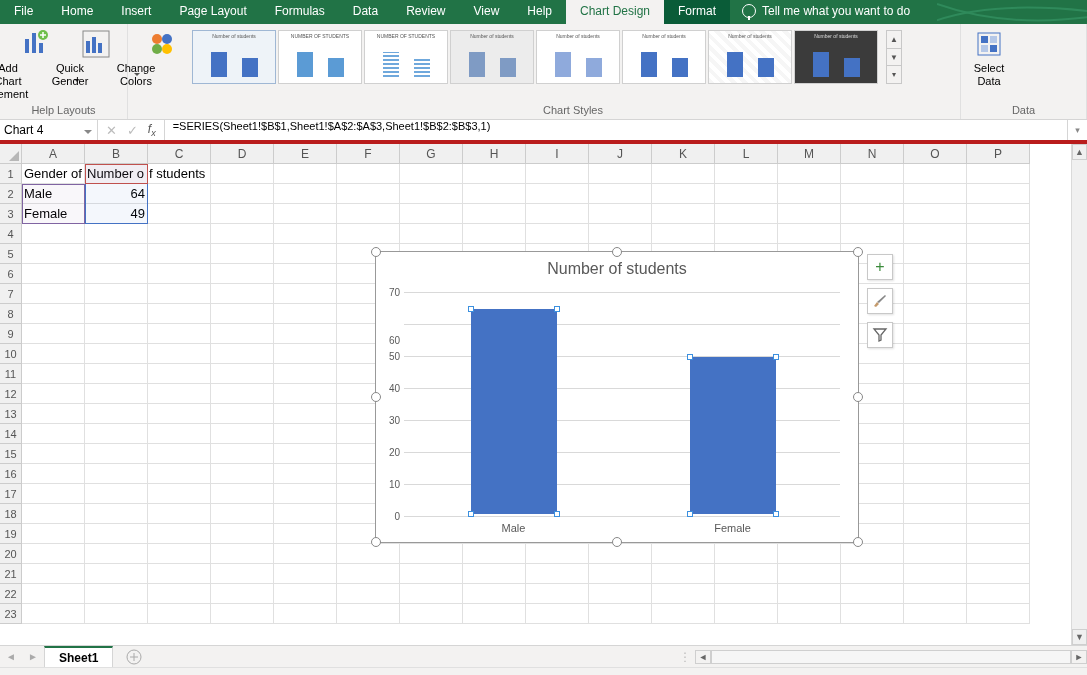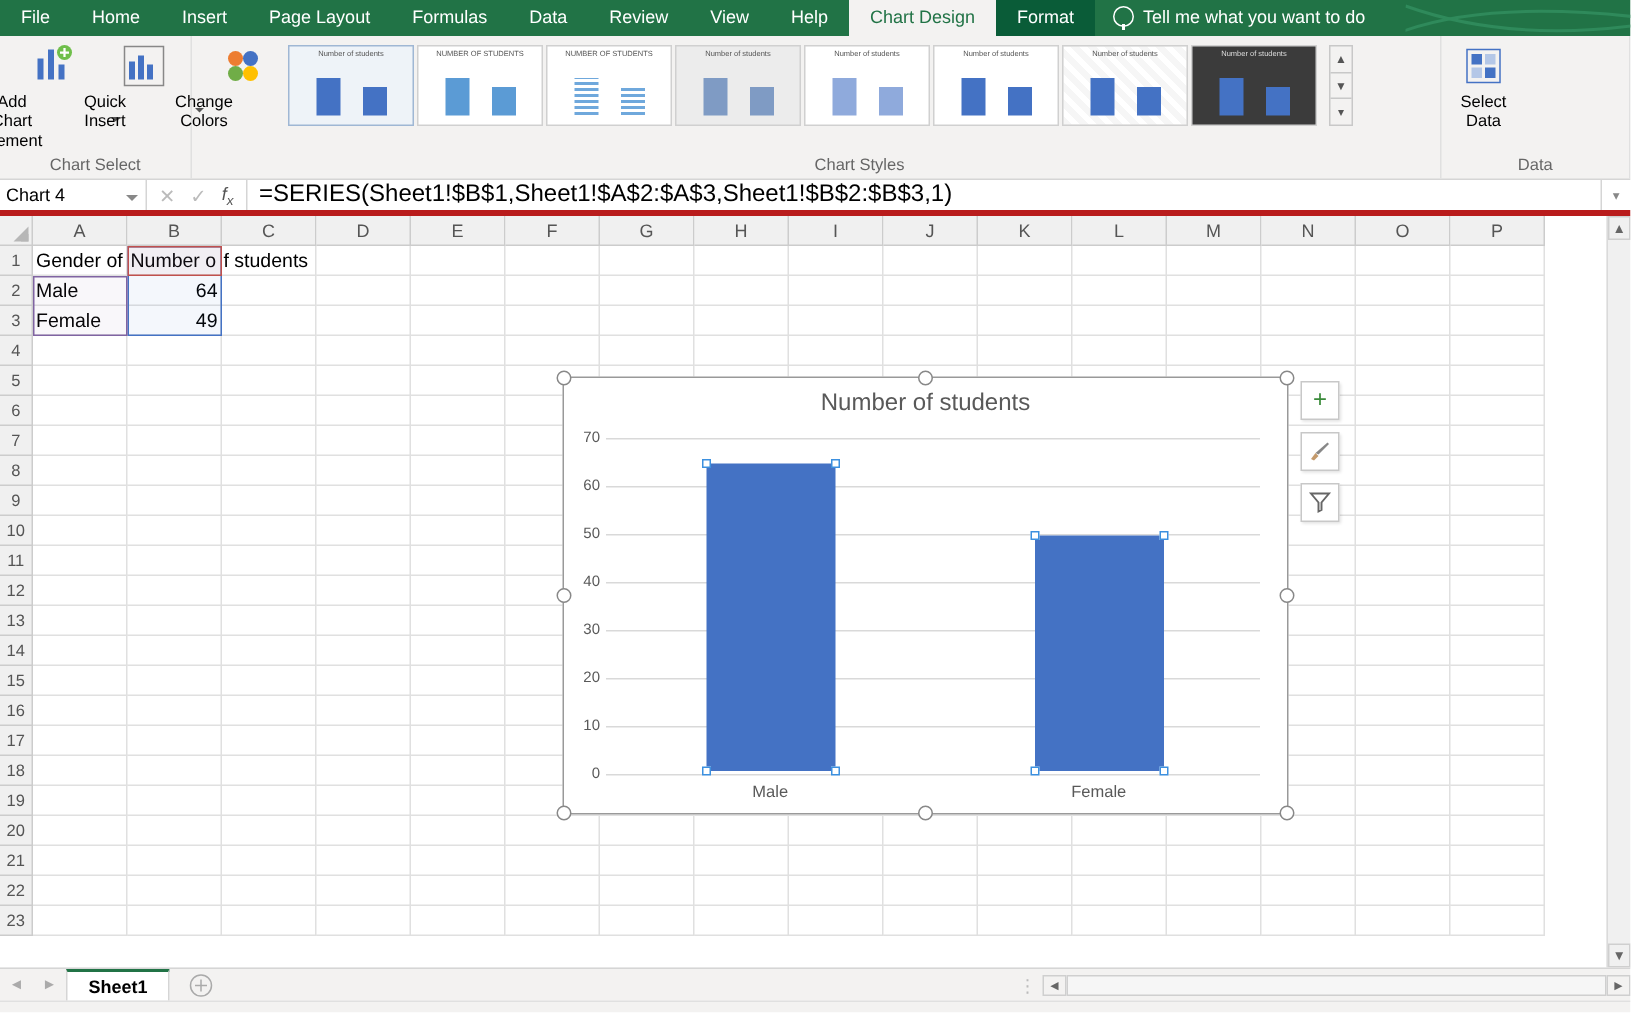--- a/index.html
+++ b/index.html
@@ -38,21 +38,21 @@
   .gallery-scroll { width: 16px; display: flex; flex-direction: column; border: 1px solid #c8c8c8; margin-left: 2px; }
   .gallery-scroll div { flex: 1; display: flex; align-items: center; justify-content: center; border-bottom: 1px solid #c8c8c8; font-size: 8px; color: #555; cursor: pointer; }
   .gallery-scroll div:last-child { border-bottom: none; }
 
   
   .fbar { height: 24px; border-bottom: 4px solid #b91c1c; display: flex; align-items: stretch; background: #fff; }
   .namebox { width: 98px; border-right: 1px solid #d5d5d5; display: flex; align-items: center; padding: 0 4px; position: relative; }
   .namebox::after { content: ""; position: absolute; right: 5px; top: 10px; border: 4px solid transparent; border-top-color: #888; }
   .fx-controls { display: flex; align-items: center; padding: 0 8px; gap: 10px; color: #bbb; border-right: 1px solid #d5d5d5; }
   .fx-controls .fx { font-style: italic; color: #555; font-size: 12px; }
-  .formula { flex: 1; display: flex; align-items: center; padding: 0 8px; font-size: 16px; }
+  .formula { flex: 1; display: flex; align-items: flex-start; padding: 0 8px; font-size: 11px; }
   .fbar-exp { width: 20px; border-left: 1px solid #d5d5d5; display: flex; align-items: center; justify-content: center; color: #888; font-size: 9px; }
 
   
   .sheet { position: absolute; top: 144px; left: 0; right: 0; bottom: 30px; background: #fff; }
   .colheads { display: flex; height: 20px; position: absolute; left: 0; right: 16px; top: 0; }
   .corner { width: 22px; background: #f0f0f0; border-right: 1px solid #ccc; border-bottom: 1px solid #ccc; position: relative; }
   .corner::after { content: ""; position: absolute; right: 2px; bottom: 2px; width: 0; height: 0; border: 5px solid transparent; border-bottom-color: #b7b7b7; border-right-color: #b7b7b7; }
   .colheads .ch { width: 63px; text-align: center; background: #f0f0f0; border-right: 1px solid #ccc; border-bottom: 1px solid #ccc; line-height: 20px; font-size: 12px; color: #555; }
   .rows { position: absolute; left: 0; right: 16px; top: 20px; bottom: 0; }
   .row { display: flex; height: 20px; }
@@ -140,26 +140,26 @@
       <div class="bigbtn">
         <div class="ico">
             <svg width="30" height="30">
               <rect x="2" y="2" width="26" height="26" fill="none" stroke="#888"></rect>
               <rect x="5" y="12" width="4" height="12" fill="#4472C4"></rect>
               <rect x="11" y="8" width="4" height="16" fill="#4472C4"></rect>
               <rect x="17" y="14" width="4" height="10" fill="#4472C4"></rect>
             </svg>
           </div>
         <div class="cap">
-            <span>Quick Insert</span>
+            <span>Quick Gender</span>
             <span class="drop"></span>
           </div>
       </div>
     </div>
-    <div class="label">Chart Select</div>
+    <div class="label">Help Layouts</div>
   </div>
 
   <div class="group" style="width:58px;border-right:none">
     <div class="controls">
       <div class="bigbtn">
         <div class="ico">
             <svg width="30" height="30">
               <circle cx="10" cy="10" r="5" fill="#ED7D31"></circle>
               <circle cx="20" cy="10" r="5" fill="#4472C4"></circle>
               <circle cx="10" cy="20" r="5" fill="#70AD47"></circle>
@@ -756,21 +756,21 @@
   <div class="chart" style="left:375px; top:107px; width:484px; height:292px;">
     <div class="title">Number of students</div>
     <div class="plot">
       <div class="yaxis">
           <div class="tick" style="top: 224px;">0</div>
           <div class="tick" style="top: 192px;">10</div>
           <div class="tick" style="top: 160px;">20</div>
           <div class="tick" style="top: 128px;">30</div>
           <div class="tick" style="top: 96px;">40</div>
           <div class="tick" style="top: 64px;">50</div>
-          <div class="tick" style="top: 32px;">60</div>
+          <div class="tick" style="top: 48px;">60</div>
           <div class="tick" style="top: 0px;">70</div>
         </div>
 
     <div class="grid" style="top: 224px;"></div>
         <div class="grid" style="top: 192px;"></div>
         <div class="grid" style="top: 160px;"></div>
         <div class="grid" style="top: 128px;"></div>
         <div class="grid" style="top: 96px;"></div>
         <div class="grid" style="top: 64px;"></div>
         <div class="grid" style="top: 32px;"></div>

